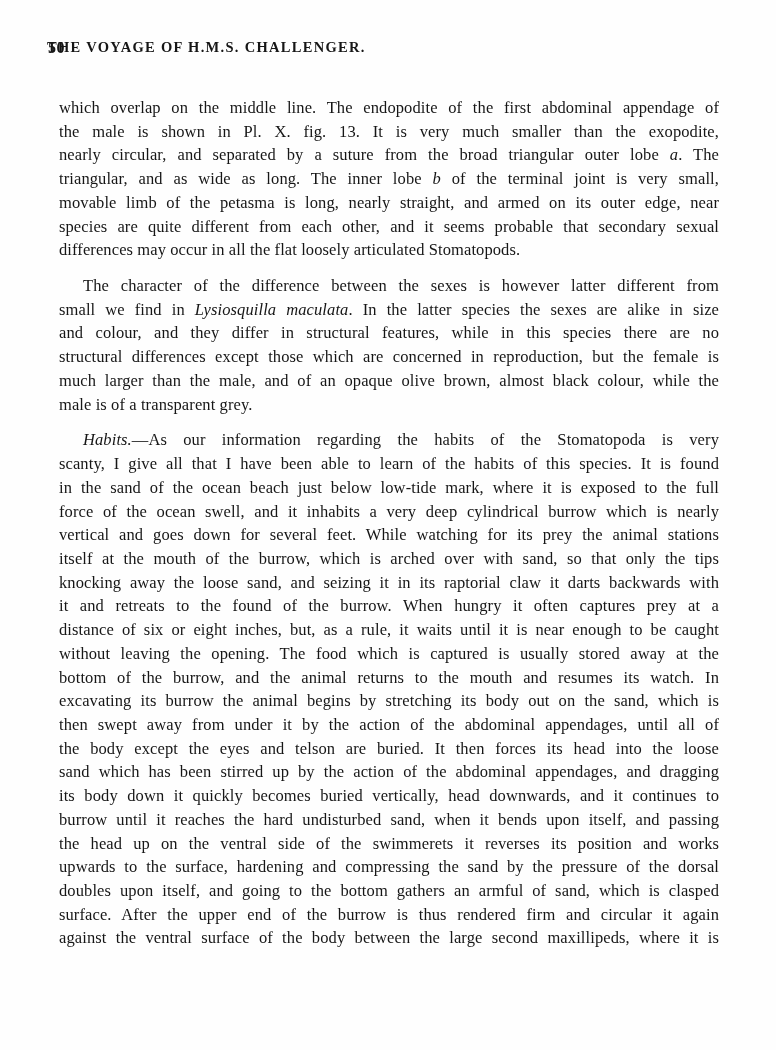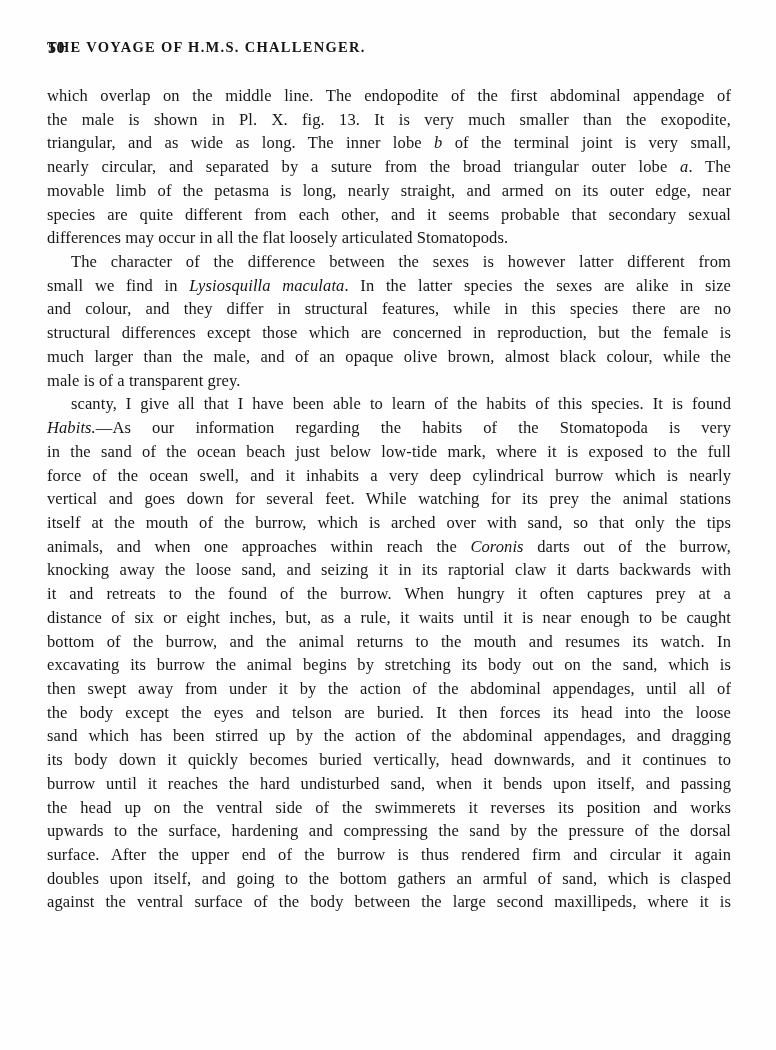--- a/index.html
+++ b/index.html
@@ -39,21 +39,21 @@
     letter-spacing: 1.3px;
     white-space: nowrap;
   }
   .body-text {
     position: absolute;
     top: 84px;
     left: 47px;
     width: 684px;
   }
   .para {
-    margin: 0;
+    margin: 12px;
     padding: 0;
   }
   .line {
     font-size: 16.5px;
     line-height: 23.72px;
     height: 23.72px;
     text-align: justify;
     text-align-last: justify;
     white-space: normal;
     letter-spacing: 0.1px;
@@ -73,52 +73,52 @@
 
 <div class="page">
   <div class="running-head">
     <span class="page-num">50</span>
     <span class="head-title">THE VOYAGE OF H.M.S. CHALLENGER.</span>
   </div>
   <div class="body-text">
       <div class="para flush-last">
         <div class="line"><span>which overlap on the middle line.  The endopodite of the first abdominal appendage of</span></div>
         <div class="line"><span>the male is shown in Pl. X. fig. 13.  It is very much smaller than the exopodite,</span></div>
+        <div class="line"><span>nearly circular, and separated by a suture from the broad triangular outer lobe </span><span class="em">a</span><span>.  The</span></div>
         <div class="line"><span>triangular, and as wide as long.  The inner lobe </span><span class="em">b</span><span> of the terminal joint is very small,</span></div>
-        <div class="line"><span>nearly circular, and separated by a suture from the broad triangular outer lobe </span><span class="em">a</span><span>.  The</span></div>
         <div class="line"><span>movable limb of the petasma is long, nearly straight, and armed on its outer edge, near</span></div>
         <div class="line"><span>species are quite different from each other, and it seems probable that secondary sexual</span></div>
         <div class="line"><span>differences may occur in all the flat loosely articulated Stomatopods.</span></div>
       </div>
       <div class="para indent flush-last">
         <div class="line"><span>The character of the difference between the sexes is however latter different from</span></div>
         <div class="line"><span>small we find in </span><span class="em">Lysiosquilla maculata</span><span>.  In the latter species the sexes are alike in size</span></div>
         <div class="line"><span>and colour, and they differ in structural features, while in this species there are no</span></div>
         <div class="line"><span>structural differences except those which are concerned in reproduction, but the female is</span></div>
         <div class="line"><span>much larger than the male, and of an opaque olive brown, almost black colour, while the</span></div>
         <div class="line"><span>male is of a transparent grey.</span></div>
       </div>
       <div class="para indent">
+        <div class="line"><span class="em">Habits.</span><span>—As our information regarding the habits of the Stomatopoda is very</span></div>
         <div class="line"><span>scanty, I give all that I have been able to learn of the habits of this species.  It is found</span></div>
-        <div class="line"><span class="em">Habits.</span><span>—As our information regarding the habits of the Stomatopoda is very</span></div>
         <div class="line"><span>in the sand of the ocean beach just below low-tide mark, where it is exposed to the full</span></div>
         <div class="line"><span>force of the ocean swell, and it inhabits a very deep cylindrical burrow which is nearly</span></div>
         <div class="line"><span>vertical and goes down for several feet.  While watching for its prey the animal stations</span></div>
         <div class="line"><span>itself at the mouth of the burrow, which is arched over with sand, so that only the tips</span></div>
-        <div class="line"><span>animals, and when one approaches within reach the </span><span class="em">Coronis</span><span> darts out of the burrow,</span></div>
         <div class="line"><span>knocking away the loose sand, and seizing it in its raptorial claw it darts backwards with</span></div>
         <div class="line"><span>it and retreats to the found of the burrow.  When hungry it often captures prey at a</span></div>
         <div class="line"><span>distance of six or eight inches, but, as a rule, it waits until it is near enough to be caught</span></div>
+        <div class="line"><span>without leaving the opening.  The food which is captured is usually stored away at the</span></div>
         <div class="line"><span>bottom of the burrow, and the animal returns to the mouth and resumes its watch.  In</span></div>
         <div class="line"><span>excavating its burrow the animal begins by stretching its body out on the sand, which is</span></div>
         <div class="line"><span>then swept away from under it by the action of the abdominal appendages, until all of</span></div>
         <div class="line"><span>the body except the eyes and telson are buried.  It then forces its head into the loose</span></div>
         <div class="line"><span>sand which has been stirred up by the action of the abdominal appendages, and dragging</span></div>
         <div class="line"><span>its body down it quickly becomes buried vertically, head downwards, and it continues to</span></div>
         <div class="line"><span>burrow until it reaches the hard undisturbed sand, when it bends upon itself, and passing</span></div>
         <div class="line"><span>the head up on the ventral side of the swimmerets it reverses its position and works</span></div>
         <div class="line"><span>upwards to the surface, hardening and compressing the sand by the pressure of the dorsal</span></div>
+        <div class="line"><span>doubles upon itself, and going to the bottom gathers an armful of sand, which is clasped</span></div>
         <div class="line"><span>surface.  After the upper end of the burrow is thus rendered firm and circular it again</span></div>
-        <div class="line"><span>doubles upon itself, and going to the bottom gathers an armful of sand, which is clasped</span></div>
         <div class="line"><span>against the ventral surface of the body between the large second maxillipeds, where it is</span></div>
       </div>
     </div>
 </div>
 
 </body></html>

